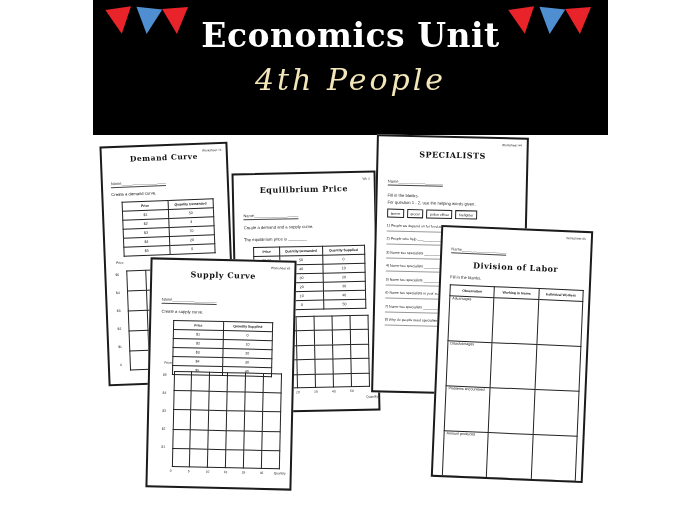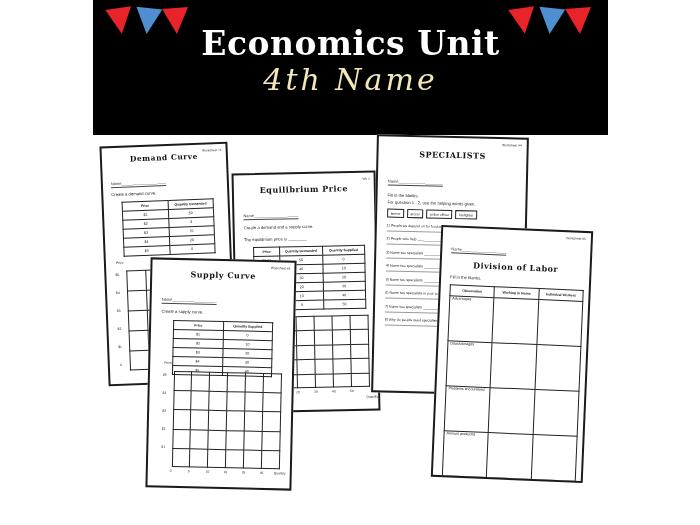--- a/index.html
+++ b/index.html
@@ -21,21 +21,20 @@
   }
   .banner-title {
     position: absolute;
     left: 0; right: 0; top: 16px;
     text-align: center;
     color: #ffffff;
     font-family: "DejaVu Serif", serif;
     font-weight: bold;
     font-size: 33px;
     letter-spacing: 0.5px;
-    margin-top: 8px;
   }
   .banner-sub {
     position: absolute;
     left: 0; right: 0; top: 62px;
     text-align: center;
     color: #f3e6b8;
     font-family: "DejaVu Serif", serif;
     font-style: italic;
     font-size: 30px;
     letter-spacing: 3px;
@@ -146,21 +145,21 @@
 <body>
 
 <div class="banner">
   <div class="bunting left">
     <span class="flag tilt1"></span><span class="flag blue tilt2"></span><span class="flag tilt3"></span>
   </div>
   <div class="bunting right">
     <span class="flag tilt1"></span><span class="flag blue tilt2"></span><span class="flag tilt3"></span>
   </div>
   <div class="banner-title">Economics Unit</div>
-  <div class="banner-sub">4th Name</div>
+  <div class="banner-sub">4th People</div>
 </div>
 
 <div class="sheet rot-n2" style="left:104px; top:144px; width:128px; height:240px;">
   <div class="corner-tag" style="right:4px; top:4px;">Worksheet #1</div>
   <div class="sheet-title" style="margin-top:7px; font-size:7.5px;">Demand Curve</div>
   <div style="margin:7px 0 0 8px;">
     <div class="name-line">Name____________________</div>
     <div class="sub" style="margin-top:3px;">Create a demand curve.</div>
   </div>
   <table class="wk" style="margin:5px 0 0 18px; width:92px;">

